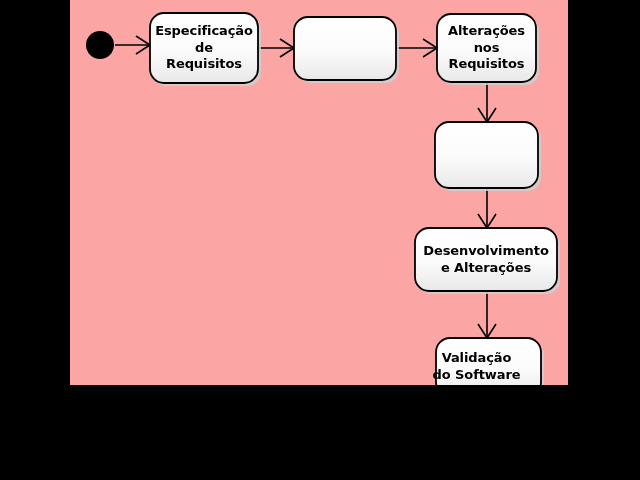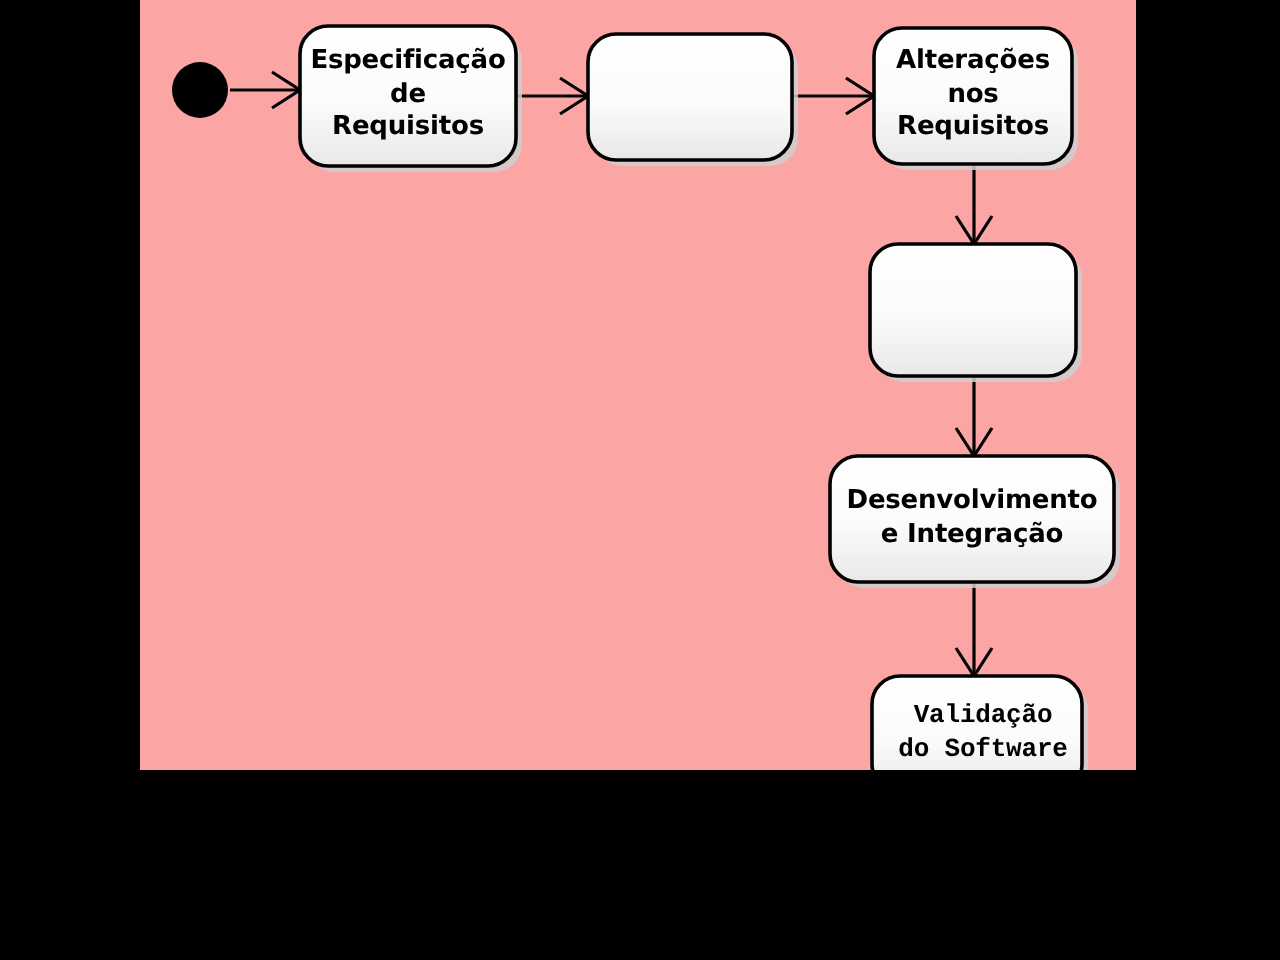--- a/index.html
+++ b/index.html
@@ -159,19 +159,19 @@
 de
 Requisitos</div>
 
 
     <div class="node-label" style="left:367px; top:14px; width:99px; height:68px;">Alterações
 nos
 Requisitos</div>
 
 
     <div class="node-label" style="left:345px; top:228px; width:142px; height:63px;">Desenvolvimento
-e Integração</div>
+e Alterações</div>
 
-    <div class="node-label" style="left:369px; top:338px; width:105px; height:58px;font-family:Liberation Mono, monospace;">Validação
+    <div class="node-label" style="left:354px; top:338px; width:105px; height:58px;">Validação
 do Software</div>
 
   </div>
 </div>
 
 </body></html>

